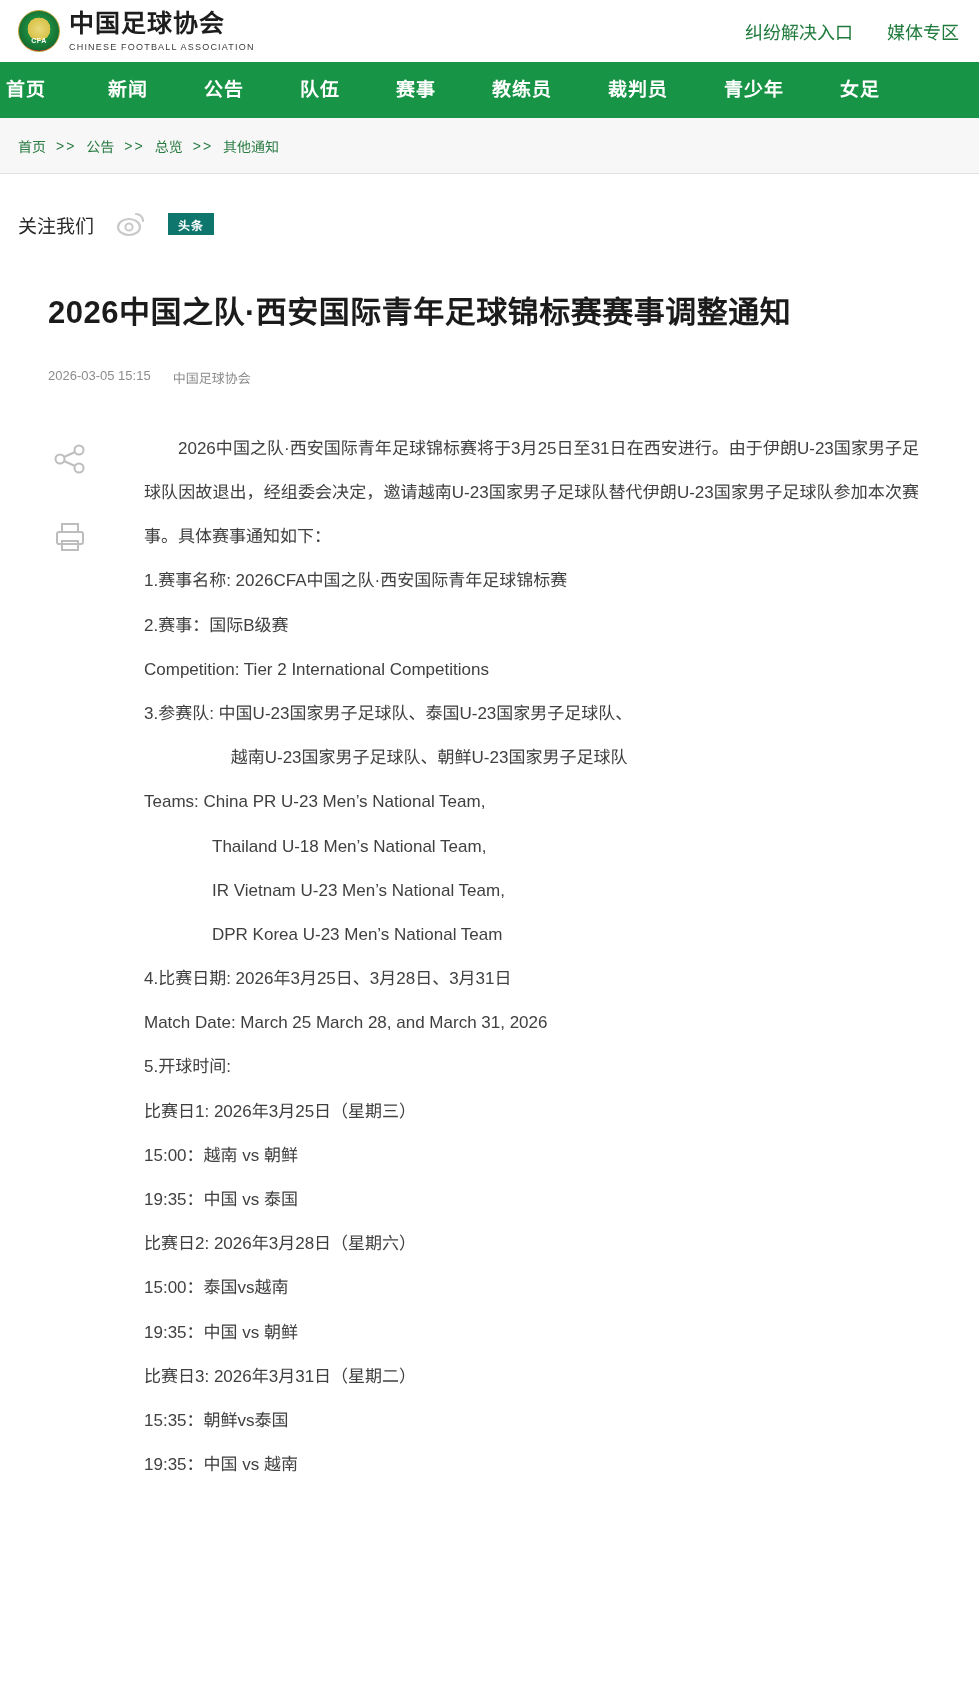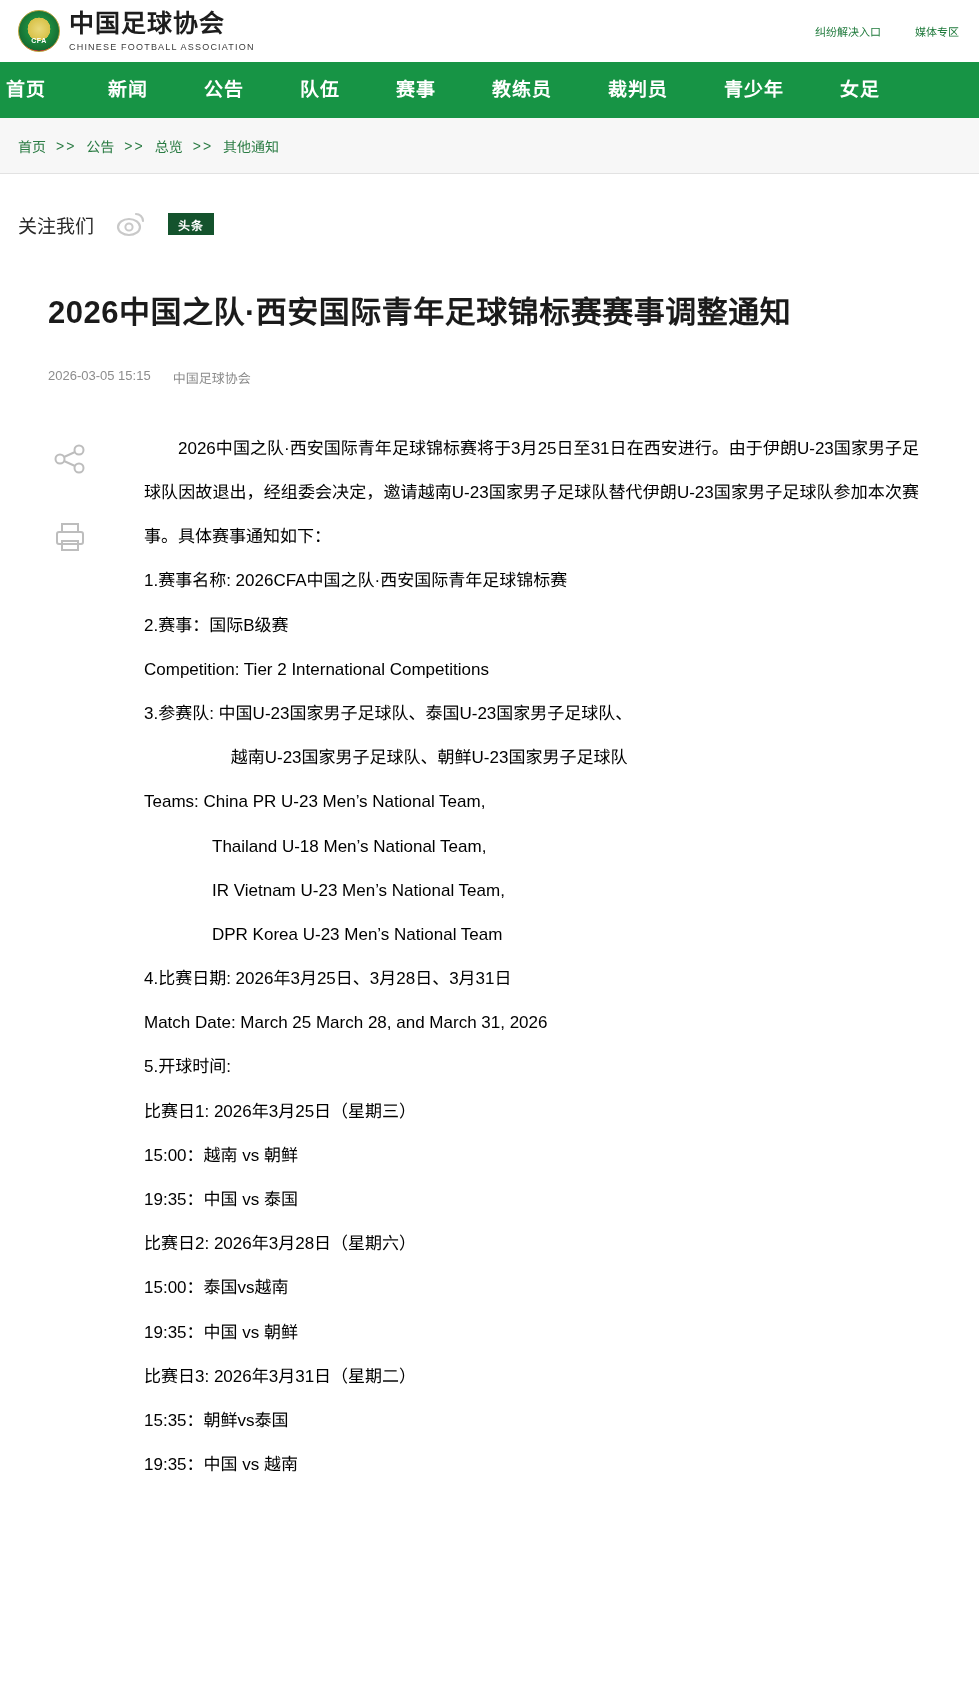--- a/index.html
+++ b/index.html
@@ -60,21 +60,21 @@
   .logo-text-en {
     font-size: 9px;
     color: #3a3a3a;
     letter-spacing: 1.2px;
     margin-top: 5px;
   }
   .topbar-links {
     display: flex;
     align-items: center;
     gap: 34px;
-    font-size: 11px;
+    font-size: 18px;
     color: #1f7a3c;
   }
   .topbar-links a {
     color: #1f7a3c;
     text-decoration: none;
   }
 
   
   .nav {
     height: 56px;
@@ -123,21 +123,21 @@
     font-size: 19px;
     color: #2a2a2a;
   }
   .weibo-icon {
     width: 30px; height: 26px;
     color: #c9c9c9;
     display: flex; align-items: center; justify-content: center;
   }
   .toutiao-icon {
     width: 46px; height: 22px;
-    background: #14532d;
+    background: #0f766e;
     color: #ffffff;
     font-size: 12px;
     font-weight: bold;
     display: flex; align-items: center; justify-content: center;
     letter-spacing: 1px;
   }
 
   
   .wm {
     position: absolute;
@@ -181,21 +181,21 @@
     margin-bottom: 34px;
     color: #bdbdbd;
     display: flex;
     align-items: center;
     justify-content: center;
     cursor: pointer;
   }
   .content {
     flex: 1 1 auto;
     font-size: 17px;
-    color: #000000;
+    color: #404040;
     line-height: 2.6;
   }
   .content p {
     margin: 0 0 0 0;
     text-align: justify;
   }
   .p-indent { text-indent: 2em; }
   .p-indent2 { padding-left: 5.1em; }
   .p-indent3 { padding-left: 4em; }
 </style>

